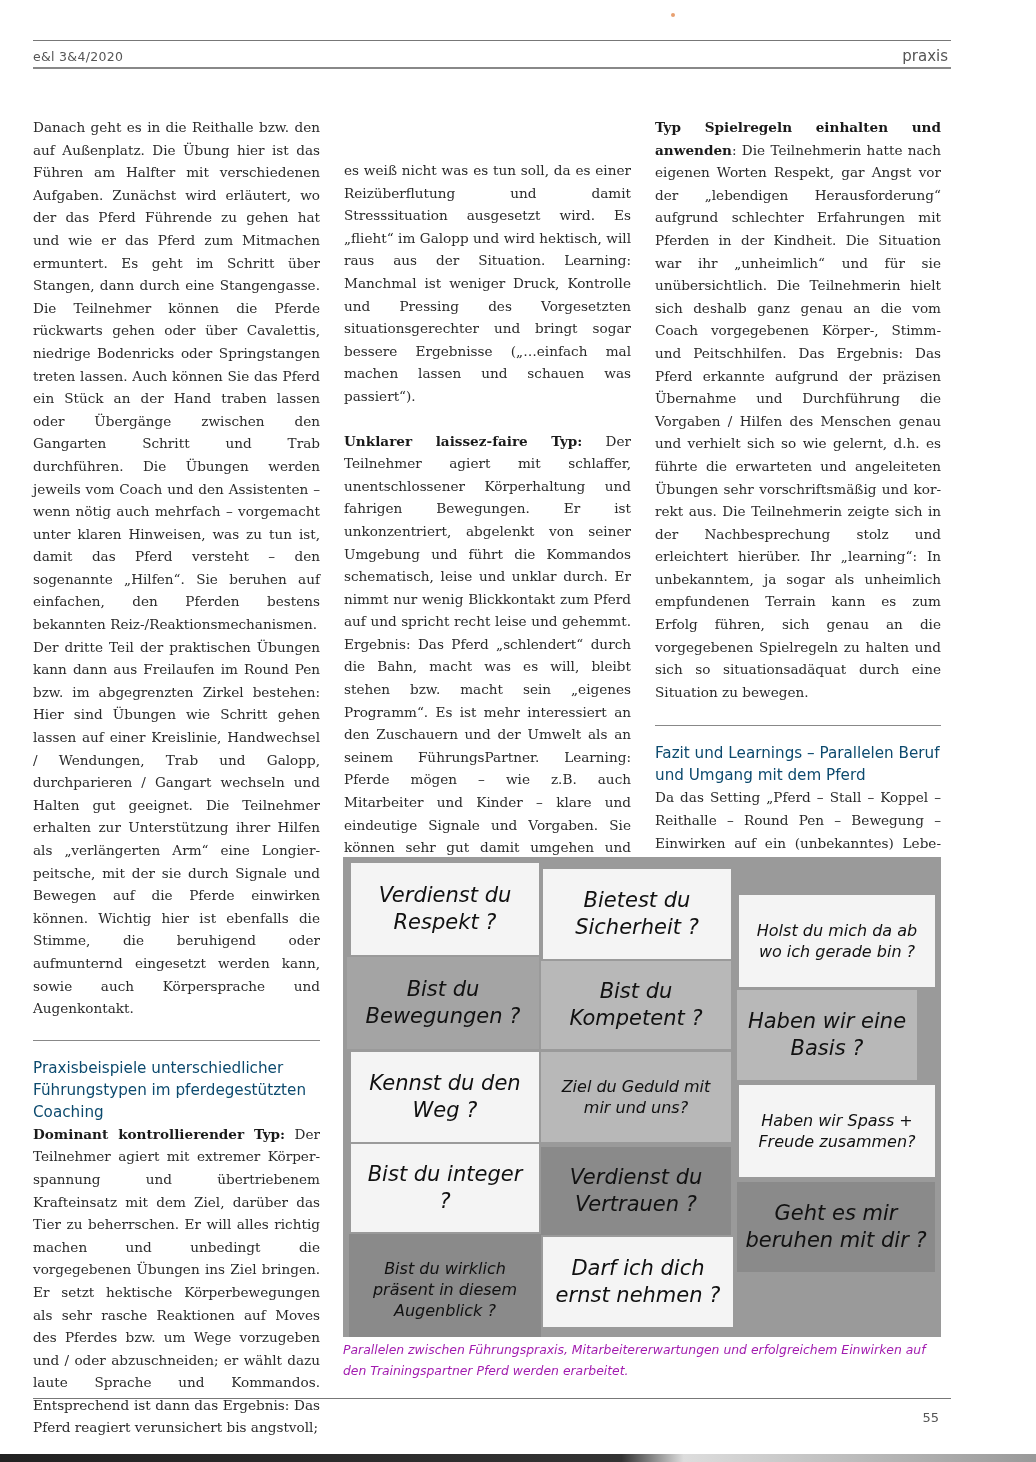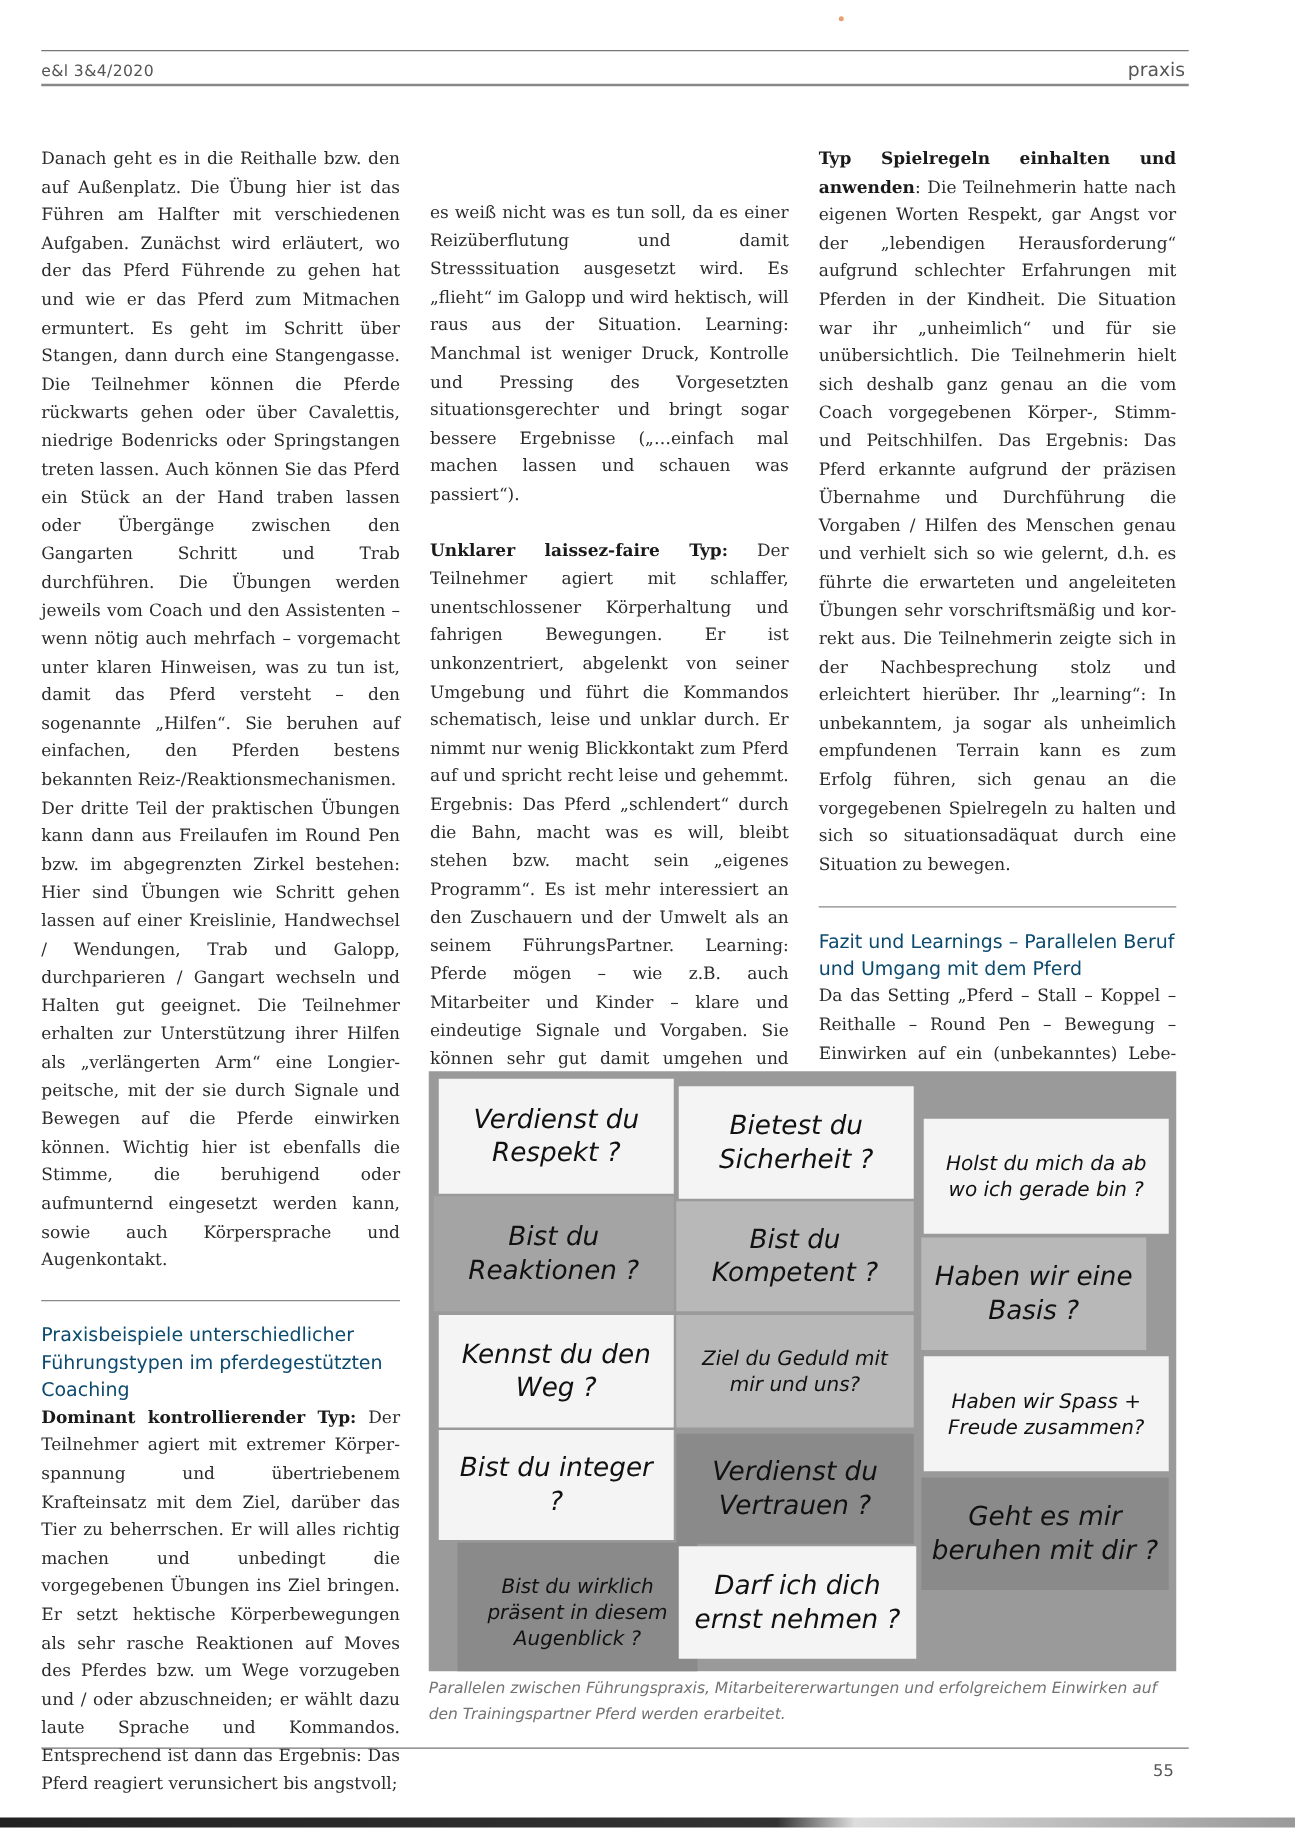--- a/index.html
+++ b/index.html
@@ -25,21 +25,21 @@
 
   .photo { position: absolute; left: 343px; top: 857px; width: 598px; height: 480px; background: #9a9a9a; overflow: hidden; }
   .card { position: absolute; display: flex; align-items: center; justify-content: center; text-align: center;
           font-family: "DejaVu Sans", sans-serif; font-style: oblique; color: #111; font-size: 21px; line-height: 27px; padding: 4px 8px; box-sizing: border-box; }
   .card.white { background: #f4f4f4; }
   .card.light { background: #b8b8b8; }
   .card.mid { background: #a4a4a4; }
   .card.dark { background: #8a8a8a; }
   .card.small { font-size: 16px; line-height: 21px; }
 
-  .caption { position: absolute; left: 343px; top: 1339px; width: 600px; font-family: "DejaVu Sans", sans-serif; font-style: italic; font-size: 12.4px; line-height: 21px; color: #737373; }
+  .caption { position: absolute; left: 343px; top: 1339px; width: 600px; font-family: "DejaVu Sans", sans-serif; font-style: italic; font-size: 12.4px; line-height: 21px; color: #a21caf; }
   .footer-rule { position: absolute; left: 33px; right: 85px; top: 1398px; height: 1px; background: #777; }
   .page-number { position: absolute; right: 97px; top: 1410px; font-family: "DejaVu Sans", sans-serif; font-size: 13px; color: #555; }
   .scan-edge { position: absolute; left: 0; right: 0; bottom: 0; height: 8px; background: linear-gradient(to right, #222 0%, #333 60%, #ddd 66%, #999 100%); }
 </style>
 </head>
 <body>
 
 <div class="speck"></div>
 <div class="topline"></div>
 <div class="running-head">e&amp;l 3&amp;4/2020</div>
@@ -63,24 +63,24 @@
 <div class="col c3">
   <p><span class="bold">Typ Spielregeln einhalten und anwen­den</span><span>: Die Teilnehmerin hatte nach eige­nen Worten Respekt, gar Angst vor der „lebendigen Herausforderung“ aufgrund schlechter Erfahrungen mit Pferden in der Kindheit. Die Situation war ihr „unheimlich“ und für sie unübersichtlich. Die Teilnehmerin hielt sich deshalb ganz genau an die vom Coach vorgegebenen Körper-, Stimm- und Peitschhilfen. Das Ergebnis: Das Pferd erkannte aufgrund der präzisen Übernahme und Durchführung die Vorgaben / Hilfen des Menschen genau und verhielt sich so wie gelernt, d.h. es führte die erwarteten und angeleiteten Übungen sehr vorschriftsmäßig und kor­rekt aus. Die Teilnehmerin zeigte sich in der Nachbesprechung stolz und erleichtert hierüber. Ihr „learning“: In unbekanntem, ja sogar als unheimlich empfundenen Terrain kann es zum Erfolg führen, sich genau an die vorgegebenen Spielregeln zu halten und sich so situationsadäquat durch eine Situation zu bewegen.</span></p>
   <div class="rule" style="margin-top:22px;"></div>
   <div class="subhead">Fazit und Learnings – Parallelen Beruf und Umgang mit dem Pferd</div>
   <p>Da das Setting „Pferd – Stall – Koppel – Reithalle – Round Pen – Bewegung – Einwirken auf ein (unbekanntes) Lebe­wesen“ ein ungewohntes und komplexes</p>
 </div>
 
 <div class="photo">
 
   <div class="card white" style="left:8px;top:6px;width:188px;height:92px;">Verdienst du Respekt ?</div>
-  <div class="card mid" style="left:4px;top:100px;width:192px;height:92px;">Bist du Reaktionen ?</div>
+  <div class="card mid" style="left:4px;top:100px;width:192px;height:92px;">Bist du Bewegungen ?</div>
   <div class="card white" style="left:8px;top:195px;width:188px;height:90px;">Kennst du den Weg ?</div>
   <div class="card white" style="left:8px;top:287px;width:188px;height:88px;">Bist du integer ?</div>
-  <div class="card dark small" style="left:23px;top:377px;width:192px;height:110px;">Bist du wirklich präsent in diesem Augenblick ?</div>
+  <div class="card dark small" style="left:6px;top:377px;width:192px;height:110px;">Bist du wirklich präsent in diesem Augenblick ?</div>
 
   <div class="card white" style="left:200px;top:12px;width:188px;height:90px;">Bietest du Sicherheit ?</div>
   <div class="card light" style="left:198px;top:104px;width:190px;height:88px;">Bist du Kompetent ?</div>
   <div class="card light small" style="left:198px;top:195px;width:190px;height:90px;">Ziel du Geduld mit mir und uns?</div>
   <div class="card dark" style="left:198px;top:290px;width:190px;height:88px;">Verdienst du Vertrauen ?</div>
   <div class="card white" style="left:200px;top:380px;width:190px;height:90px;">Darf ich dich ernst nehmen ?</div>
 
   <div class="card white small" style="left:396px;top:38px;width:196px;height:92px;">Holst du mich da ab wo ich gerade bin ?</div>
   <div class="card light" style="left:394px;top:133px;width:180px;height:90px;">Haben wir eine Basis ?</div>
   <div class="card white small" style="left:396px;top:228px;width:196px;height:92px;">Haben wir Spass + Freude zusammen?</div>

